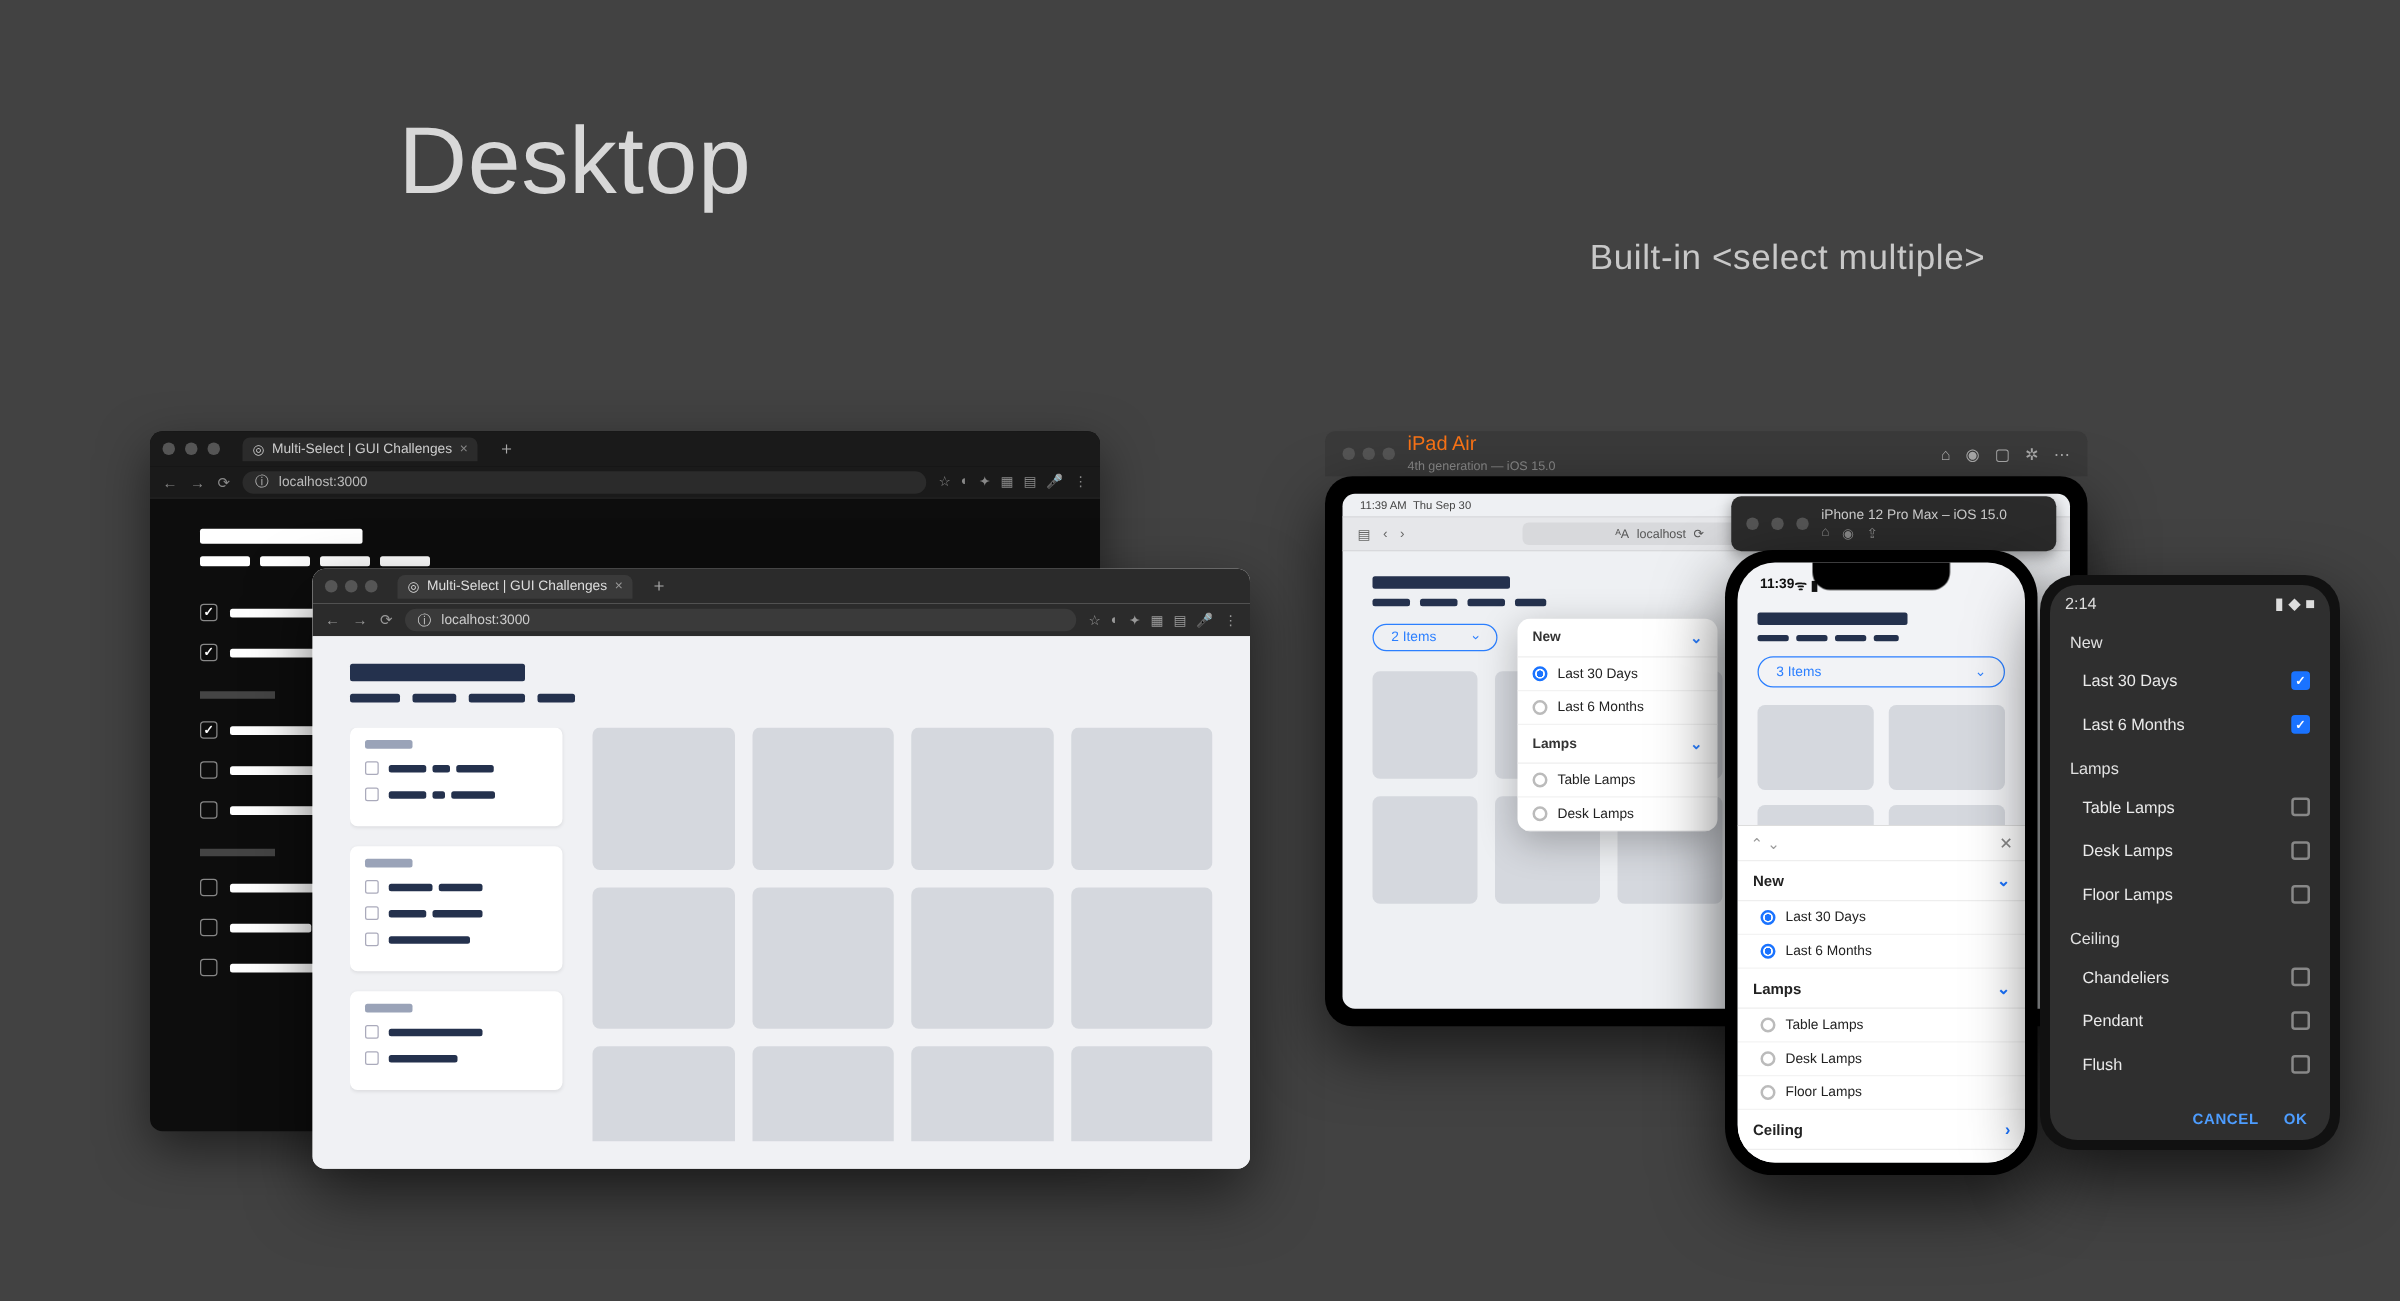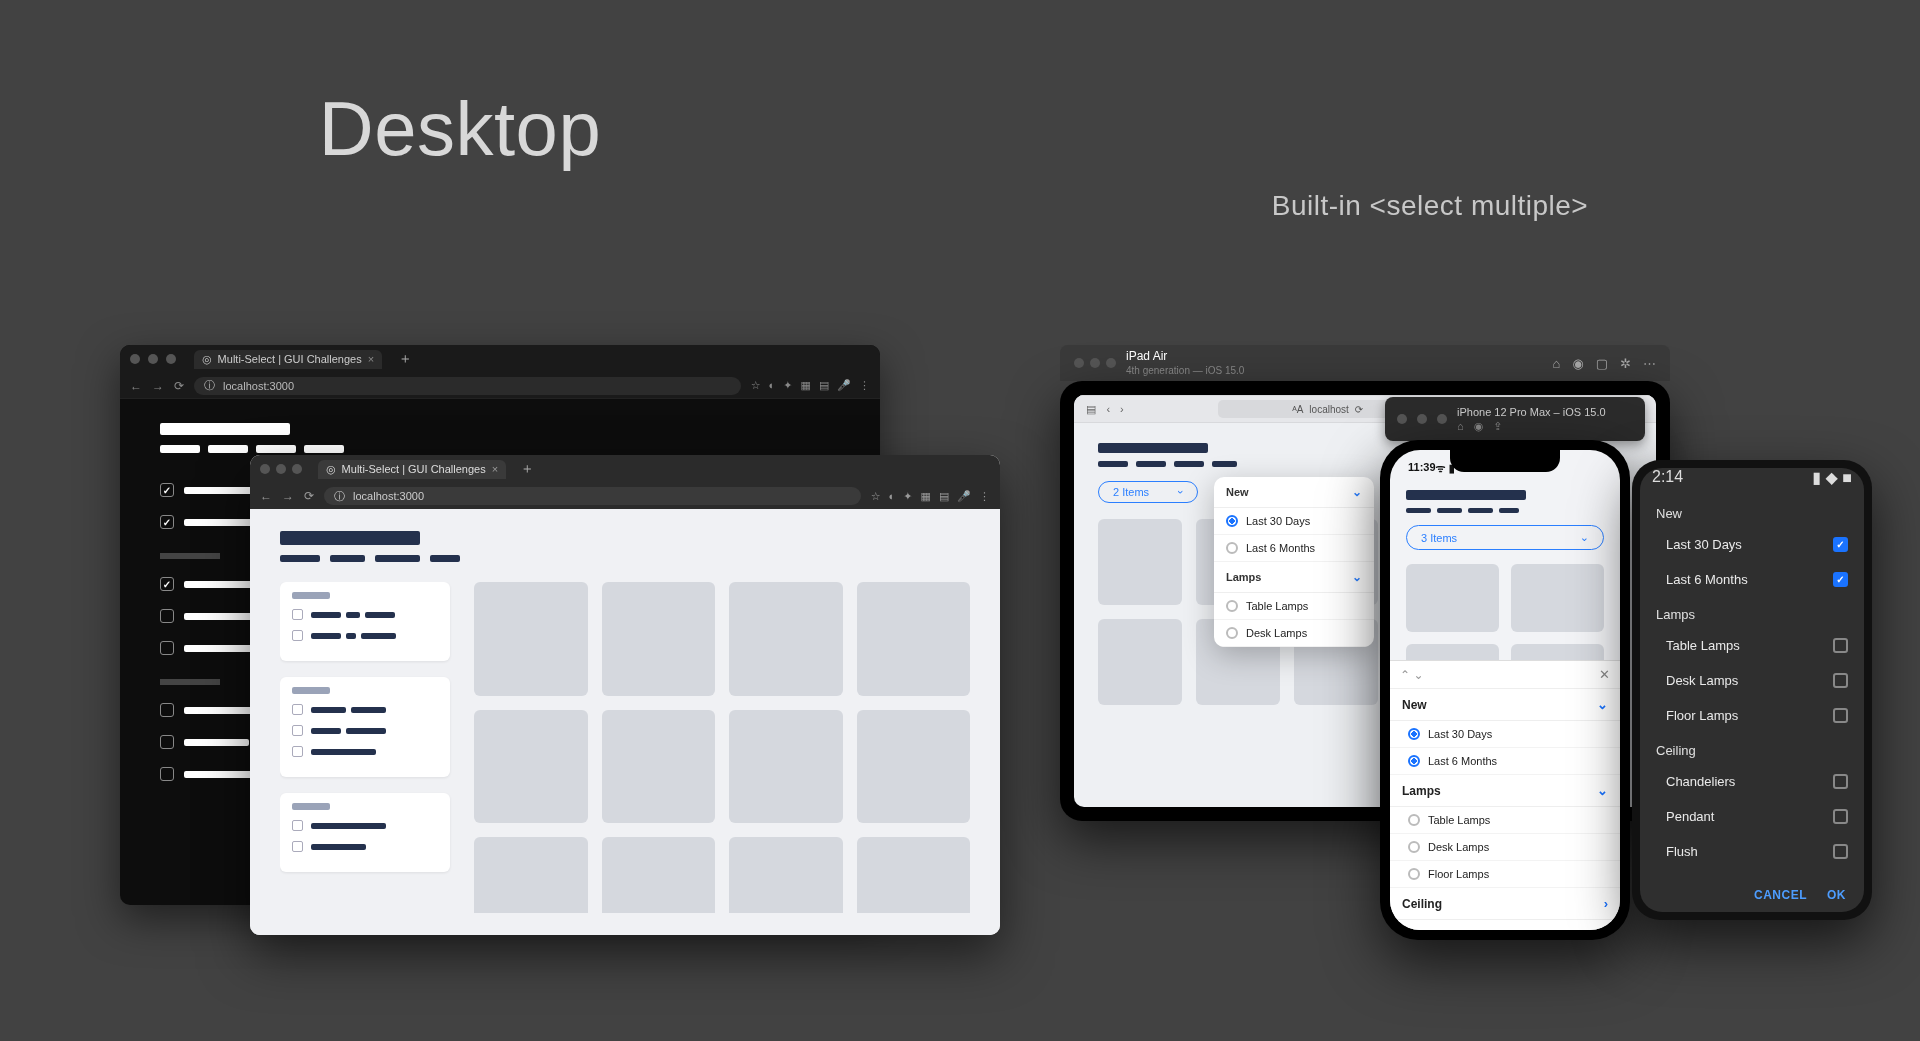--- a/index.html
+++ b/index.html
@@ -85,21 +85,21 @@
 .browser-light .tile { background:#d5d8de;border-radius:6px;aspect-ratio:1/1; }
 
 
 .sim-bar {
   position:absolute;left:1060px;top:345px;width:610px;height:36px;
   background:#3a3a3a;border-radius:8px 8px 0 0;
   display:flex;align-items:center;padding:0 14px;color:#999;font-size:12px;gap:10px;
 }
 .sim-bar .dots { display:flex;gap:6px; }
 .sim-bar .title { flex:1; }
-.sim-bar .title b { color:#ffffff;font-size:12px;font-weight:500;display:block; }
+.sim-bar .title b { color:#f97316;font-size:16px;font-weight:500;display:block; }
 .sim-bar .title span { font-size:10px;color:#888; }
 .sim-bar .right-icons { display:flex;gap:12px;color:#aaa;font-size:13px; }
 
 
 .ipad {
   position:absolute;left:1060px;top:381px;width:610px;height:440px;
   background:#000;border-radius:22px;padding:14px;
   box-shadow:0 20px 50px rgba(0,0,0,.6);
 }
 .ipad .screen { background:#eef0f3;width:100%;height:100%;border-radius:10px;overflow:hidden;display:flex;flex-direction:column; }
@@ -151,21 +151,21 @@
 .iphone .grp-h .chev { color:#1a73ff;font-size:13px; }
 .iphone .opt { display:flex;align-items:center;gap:8px;padding:7px 12px 7px 18px;border-bottom:1px solid #f3f3f3;font-size:11px; }
 
 
 .android {
   position:absolute;left:1632px;top:460px;width:240px;height:460px;
   background:#111;border-radius:28px;padding:8px;
   box-shadow:0 22px 55px rgba(0,0,0,.65);
 }
 .android .screen { background:#2f2f2f;width:100%;height:100%;border-radius:22px;overflow:hidden;display:flex;flex-direction:column;color:#eaeaea; }
-.android .status { height:22px;display:flex;align-items:flex-start;justify-content:space-between;padding:0 12px;font-size:16px;color:#ddd;gap:12px; }
+.android .status { height:22px;display:flex;align-items:flex-end;justify-content:space-between;padding:0 12px;font-size:13px;color:#ddd;gap:12px; }
 .android .scroller { flex:1;overflow:auto;padding:6px 0; }
 .android .grp { padding:10px 16px 6px;font-size:13px;color:#e0e0e0;font-weight:500; }
 .android .row { display:flex;align-items:center;justify-content:space-between;padding:10px 16px 10px 26px;font-size:13px; }
 .android .chk { width:15px;height:15px;border:2px solid #888;border-radius:3px;display:flex;align-items:center;justify-content:center; }
 .android .chk.checked { background:#1a73ff;border-color:#1a73ff; }
 .android .chk.checked::after { content:"✓";color:#fff;font-size:10px;font-weight:bold; }
 .android .actions { display:flex;justify-content:flex-end;gap:20px;padding:10px 18px;font-size:12px;font-weight:600;color:#4d9dff;letter-spacing:.5px; }
 </style>
 </head>
 <body>
@@ -386,20 +386,24 @@
     <span>⌂</span>
     <span>◉</span>
     <span>▢</span>
     <span>✲</span>
     <span>⋯</span>
   </div>
 </div>
 
 <div class="ipad">
   <div class="screen">
+    <div class="status">
+      <span><span>11:39 AM</span>&nbsp;&nbsp;<span>Thu Sep 30</span></span>
+      <span>ᯤ ▮</span>
+    </div>
     <div class="safari">
       <span>▤</span>
       <span>‹</span>
       <span>›</span>
       <div class="url">
             <span>ᴬA</span>
             <span>localhost</span>
             <span>⟳</span>
           </div>
       <span style="margin-left:auto">⇪</span>

